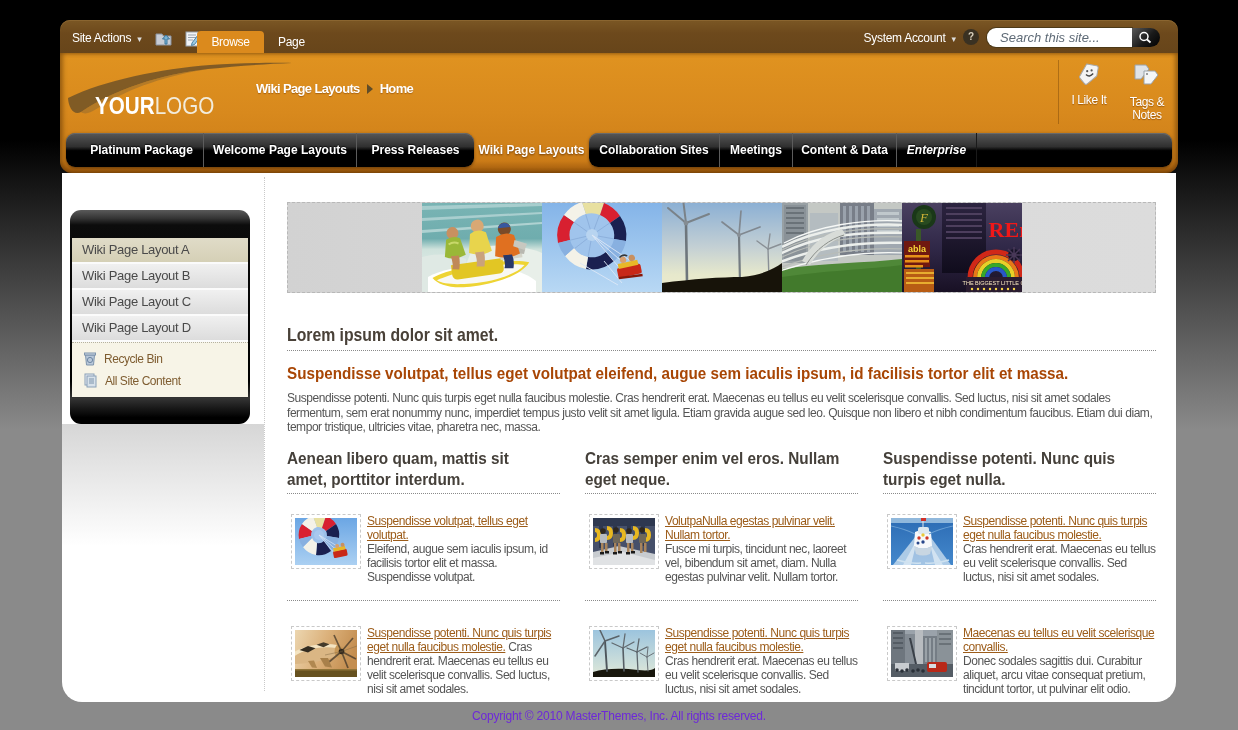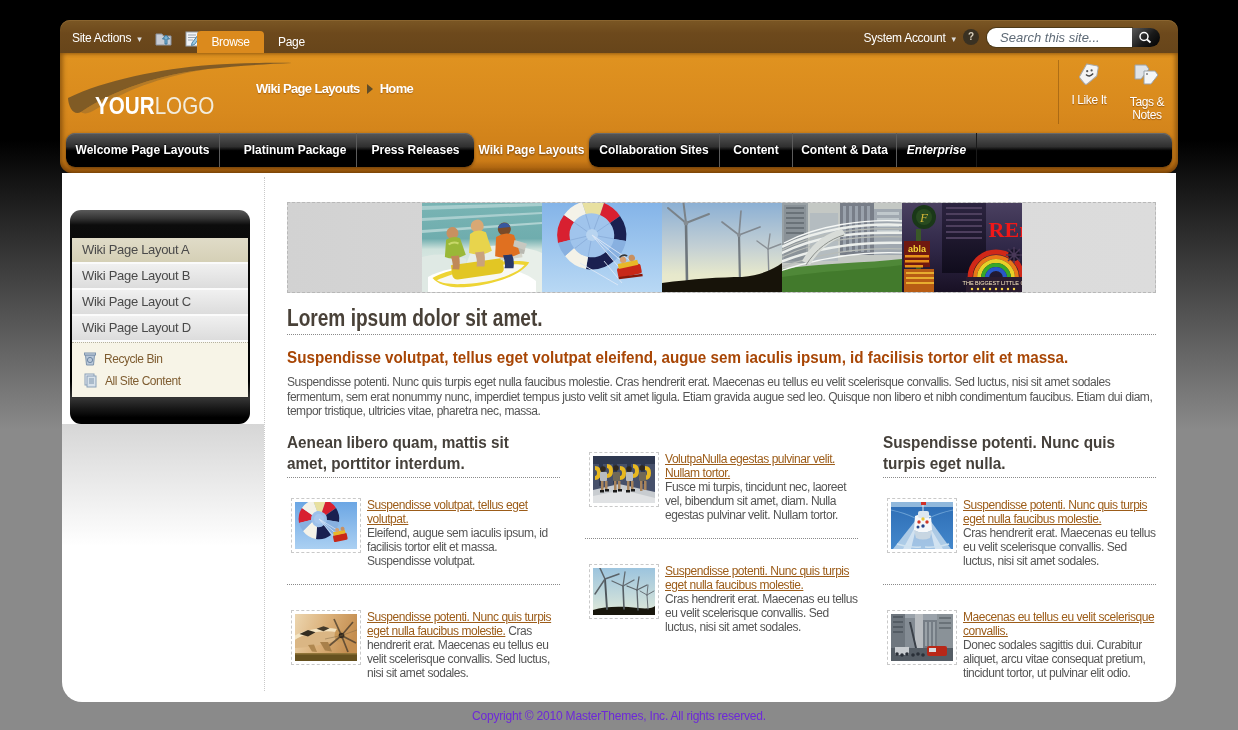--- a/index.html
+++ b/index.html
@@ -73,21 +73,21 @@
 .mi.act { background:linear-gradient(to bottom,#e0dcc8 0%, #d5d0b6 100%); }
 #sbextra { background:#f7f4e7; padding:5px 0 6px 0; border-top:1px dotted #b5b1a0; height:55px;}
 .ei { height:22px; line-height:22px; padding-left:11px; font-size:12px; color:#7e5c30; letter-spacing:-0.45px; position:relative;}
 .ei svg { vertical-align:-3px; margin-right:7px; }
 
 #content { position:absolute; left:225px; top:0; width:869px; font-size:12px; }
 #banner { margin-top:29px; height:91px; border:1px dashed #b8b8b8; background:linear-gradient(to right,#d2d2d2 0%, #d9d9d9 45%, #dcdcdc 100%); position:relative; }
 #photos { position:absolute; left:134px; top:0px; width:600px; height:89px; display:flex; }
 #photos svg { display:block; }
 .sx { display:inline-block; transform-origin:0 50%; white-space:nowrap; }
-h1 { font-size:23px; font-weight:bold; color:#494138; margin-top:13px; line-height:25px; padding-bottom:3px; border-bottom:1px dotted #8a8a8a; }
+h1 { font-size:19px; font-weight:bold; color:#494138; margin-top:29px; line-height:25px; padding-bottom:3px; border-bottom:1px dotted #8a8a8a; }
 h1 .sx { transform:scaleX(0.83); }
 h2 { font-size:17px; font-weight:bold; color:#a84605; margin-top:13px; line-height:19px; }
 h2 .sx { transform:scaleX(0.895); }
 #intro { font-size:12px; color:#555; line-height:14.5px; margin-top:8px; letter-spacing:-0.45px; word-spacing:0;}
 #cols { display:flex; margin-top:13px; }
 .col { width:273px; margin-right:25px; }
 .col:last-child { margin-right:13px; }
 .col h3 { font-size:17px; font-weight:bold; color:#45403a; line-height:21px; padding-bottom:3px; border-bottom:1px dotted #8a8a8a;}
 .col h3 .sx { transform:scaleX(0.9); }
 .item { display:flex; margin-top:20px; }
@@ -145,28 +145,28 @@
     <div class="soc" id="soc2">
       <svg width="30" height="26" viewBox="0 0 30 26">
           <path d="M3 3 h11 l3 4 l-8 10 h-6 z" fill="#dfe3e8" stroke="#9aa2aa"></path>
           <path d="M12 9 h11 l3 4 l-7 9 h-7 z" fill="#f4f6f8" stroke="#9aa2aa"></path>
           <circle cx="15" cy="12" r="1.1" fill="#888"></circle>
         </svg>
       <div class="lbl">Tags &amp;<br>Notes</div>
     </div>
     <div id="navbar">
       <div class="nseg" style="left:6px; width:408px;">
-        <div class="t" style="width:153px;">Welcome Page Layouts</div>
-          <div class="t" style="width:137px; padding-left:14px;">Platinum Package</div>
+        <div class="t" style="width:137px; padding-left:14px;">Platinum Package</div>
+          <div class="t" style="width:153px;">Welcome Page Layouts</div>
           <div class="t" style="width:118px;">Press Releases</div>
       </div>
       <div id="nactive">Wiki Page Layouts</div>
       <div class="nseg" style="left:529px; width:583px;">
         <div class="t" style="width:130px;">Collaboration Sites</div>
-          <div class="t" style="width:73px;">Content</div>
+          <div class="t" style="width:73px;">Meetings</div>
           <div class="t" style="width:104px;">Content &amp; Data</div>
           <div class="t" style="width:80px;font-style:italic;">Enterprise</div>
           <div class="t" style="width:196px; border-left:1px solid #1a1a1a;"></div>
       </div>
     </div>
   </div>
   <div id="main">
     <div id="leftcol">
       <div id="lgrad"></div>
       <div id="sidebar">
@@ -486,20 +486,21 @@
                     <path d="M46.5 21.5 L30 25"></path>
                   </g>
                   <path d="M25 28 l5 8.5 l7 1 l-4 -9.5 z" fill="#a8804a"></path>
                   <path d="M13 31 l4 6.5 l5 0.5 l-3 -7.5 z" fill="#b08850"></path>
                 </svg>
               </div>
             <div class="itxt"><a>Suspendisse potenti. Nunc quis turpis eget nulla faucibus molestie.</a> Cras hendrerit erat. Maecenas eu tellus eu velit scelerisque convallis. Sed luctus, nisi sit amet sodales.</div>
           </div>
         </div>
         <div class="col">
+          <h3><span class="sx">Cras semper enim vel eros. Nullam<br>eget neque.</span></h3>
           <div class="item">
             <div class="thumb">
                 <svg width="62" height="47" viewBox="0 0 62 47">
                   <rect width="62" height="47" fill="#46506a"></rect>
                   <g fill="#2e3850">
                     <rect x="0" y="0" width="62" height="8"></rect>
                     <rect x="6" y="0" width="4" height="30"></rect>
                     <rect x="20" y="0" width="4" height="28"></rect>
                     <rect x="34" y="0" width="4" height="30"></rect>
                     <rect x="48" y="0" width="4" height="28"></rect>

